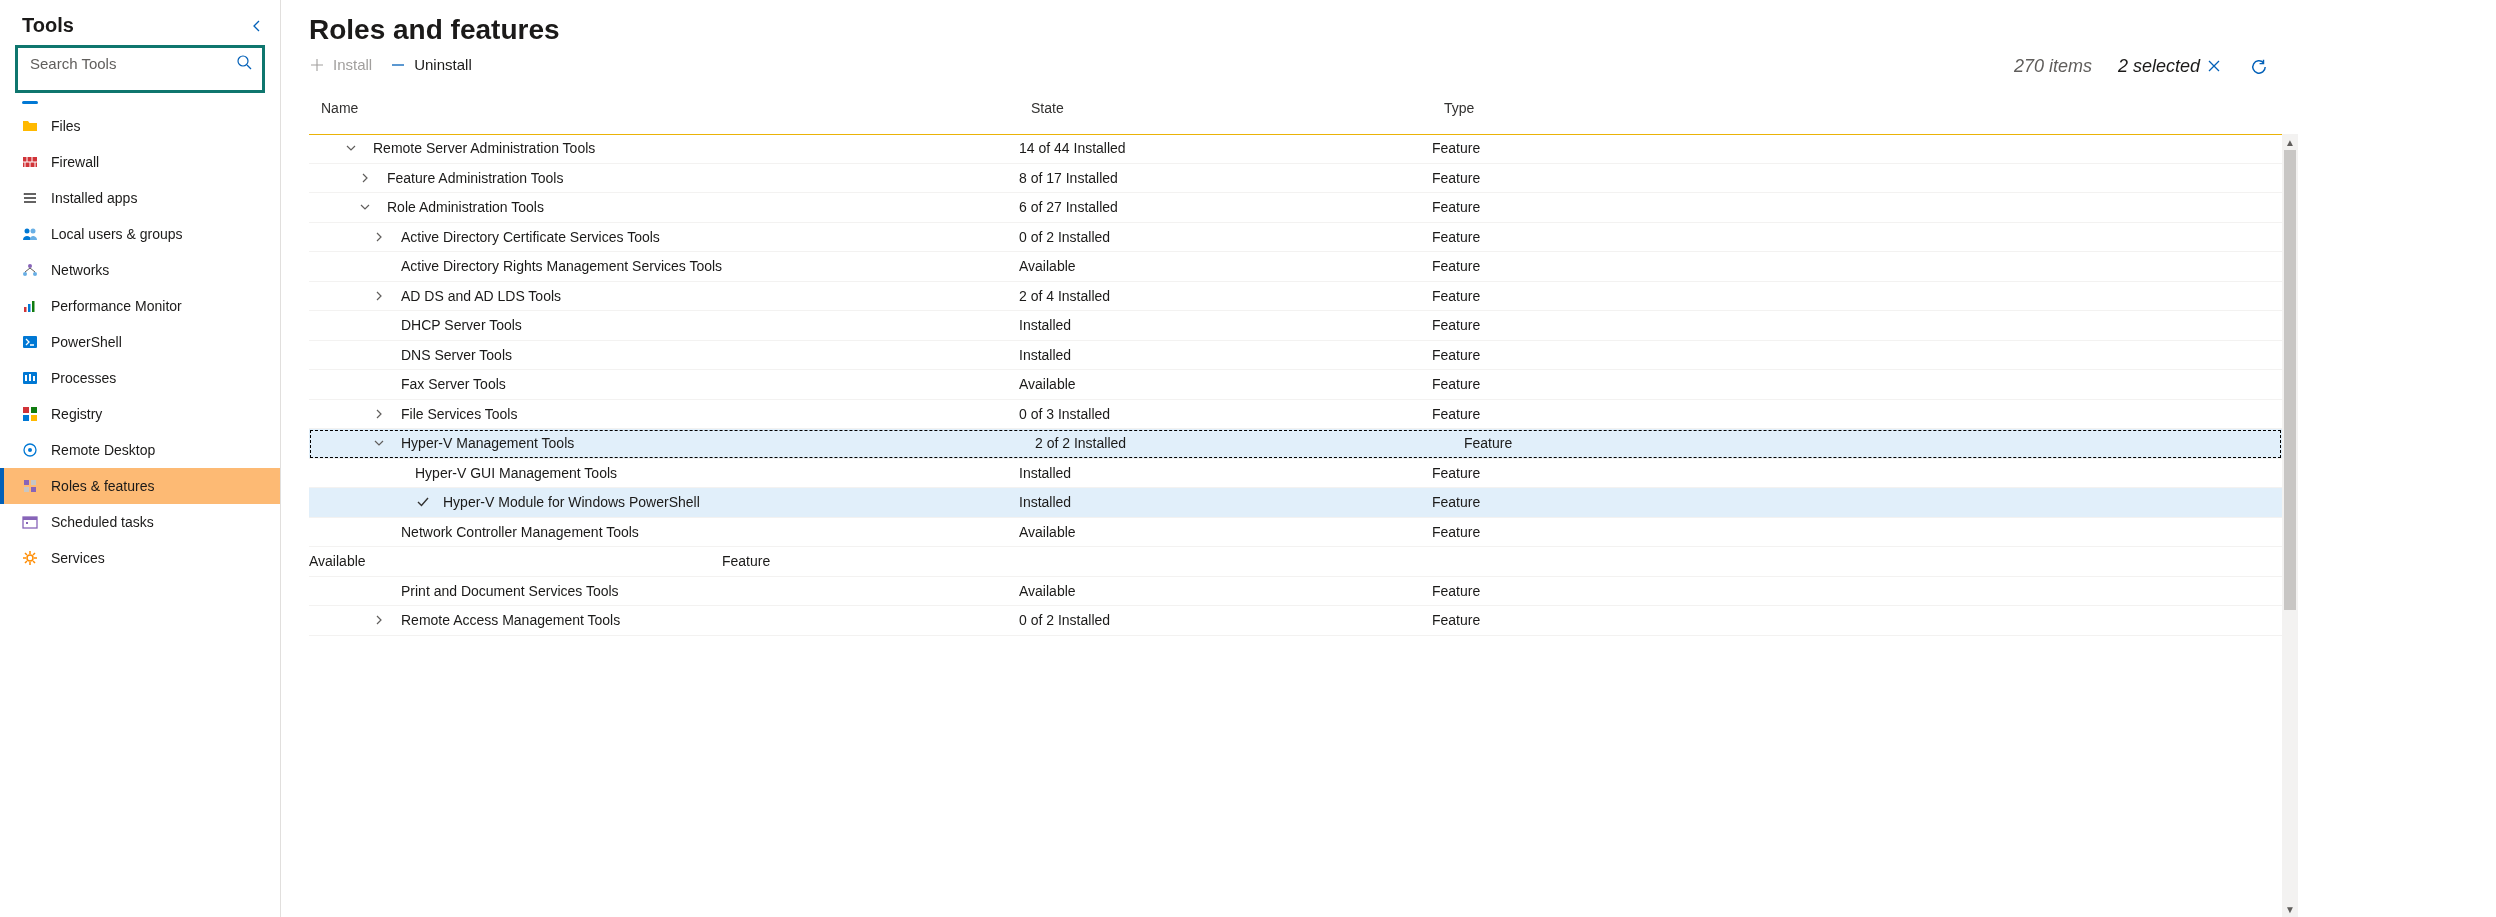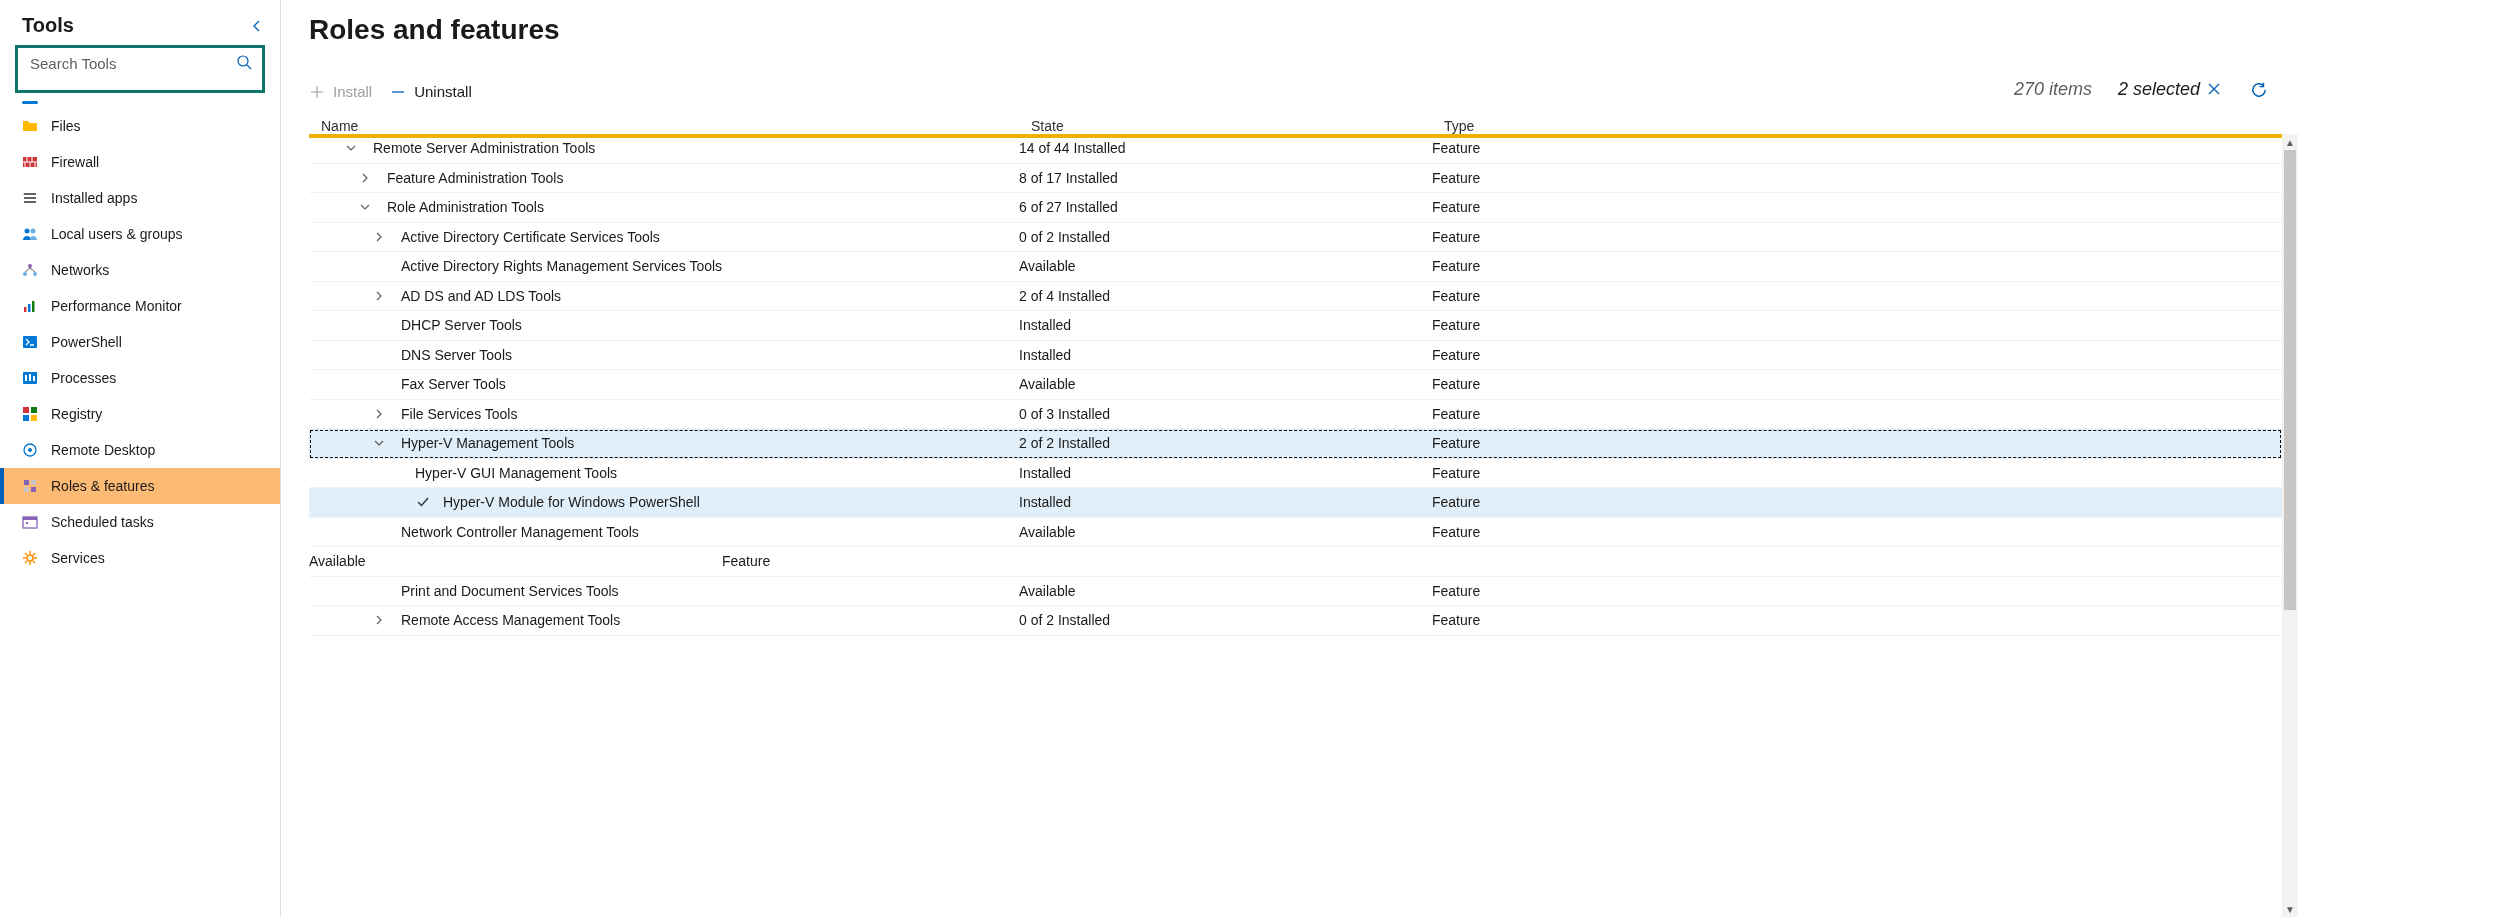--- a/index.html
+++ b/index.html
@@ -25,44 +25,44 @@
   .nav-tick{height:3px;width:16px;background:#0078d4;margin-left:22px;border-radius:2px;margin-bottom:4px;}
 
   .nav-item{display:flex;align-items:center;height:36px;padding-left:22px;cursor:pointer;gap:13px;font-size:14px;}
   .nav-item.active{background:#fdba74;position:relative;text-align:center;}
   .nav-item.active::before{content:"";position:absolute;left:0;top:0;bottom:0;width:4px;background:#0260b8;}
   .nav-icon{width:16px;height:16px;display:flex;align-items:center;justify-content:center;flex:none;}
 
   
   .main{flex:1;min-width:0;display:flex;flex-direction:column;padding-left:28px;position:relative;}
   .page-title{font-size:28px;font-weight:600;padding:14px 0 10px 0;}
-  .toolbar{display:flex;align-items:flex-end;height:44px;gap:28px;}
+  .toolbar{display:flex;align-items:flex-start;height:44px;gap:28px;}
   .toolbar-left{display:flex;align-items:center;gap:18px;}
   .tb-btn{display:flex;align-items:center;gap:8px;font-size:15px;cursor:pointer;}
   .tb-btn.disabled{color:#a19f9d;}
   .tb-icon{width:16px;height:16px;}
   .toolbar-right{margin-left:auto;display:flex;align-items:center;gap:26px;padding-right:30px;font-size:18px;}
   .count-label{font-style:italic;color:#605e5c;}
   .sel-label{font-style:italic;display:flex;align-items:center;gap:6px;}
   .icon-btn{width:18px;height:18px;color:#0260b8;cursor:pointer;}
 
   
   .table-wrap{position:relative;flex:1;overflow:hidden;margin-right:0;}
-  .thead{display:flex;align-items:flex-end;height:34px;border-bottom:4px solid #eab308;font-size:14px;color:#323130;padding-left:6px;}
+  .thead{display:flex;align-items:flex-start;height:34px;border-bottom:1px solid #eab308;font-size:14px;color:#323130;padding-left:6px;}
   .col-name{flex:0 0 710px;padding-left:0;}
   .col-state{flex:0 0 413px;}
   .col-type{flex:1;}
   .tbody{position:absolute;top:34px;bottom:0;left:0;right:16px;overflow-y:auto;}
   .tbody::-webkit-scrollbar{width:16px;}
   .tbody::-webkit-scrollbar-track{background:#f3f2f1;}
   .tbody::-webkit-scrollbar-thumb{background:#c8c6c4;}
 
   .row{display:flex;align-items:center;height:28.5px;border-bottom:1px solid #f3f2f1;font-size:14px;position:relative;}
   .row.selected{background:#e1effa;}
-  .row.focused{outline:1.5px dashed #000;outline-offset:-2px;z-index:2;}
+  .row.focused{outline:1.5px dashed #000;outline-offset:-2px;z-index:2;gap:16px;}
   .cell-name{flex:0 0 710px;display:flex;align-items:center;}
   .cell-state{flex:0 0 413px;}
   .cell-type{flex:1;}
   .expander{width:16px;height:16px;display:flex;align-items:center;justify-content:center;color:#605e5c;cursor:pointer;}
   .check{width:16px;height:16px;display:flex;align-items:center;justify-content:center;color:#323130;margin-right:12px;}
 
   
   .fake-sb{position:absolute;right:0;top:34px;bottom:0;width:16px;background:#f3f2f1;display:flex;flex-direction:column;justify-content:space-between;}
   .fake-sb .arrow{height:16px;display:flex;align-items:center;justify-content:center;color:#605e5c;font-size:10px;}
   .fake-sb .thumb{position:absolute;left:2px;right:2px;top:16px;height:460px;background:#c8c6c4;}

